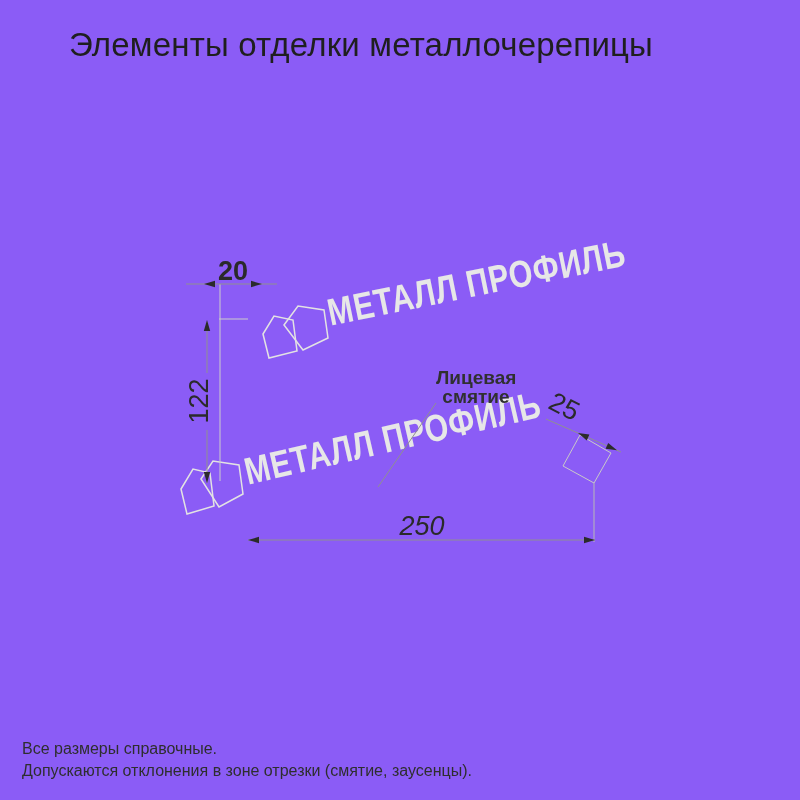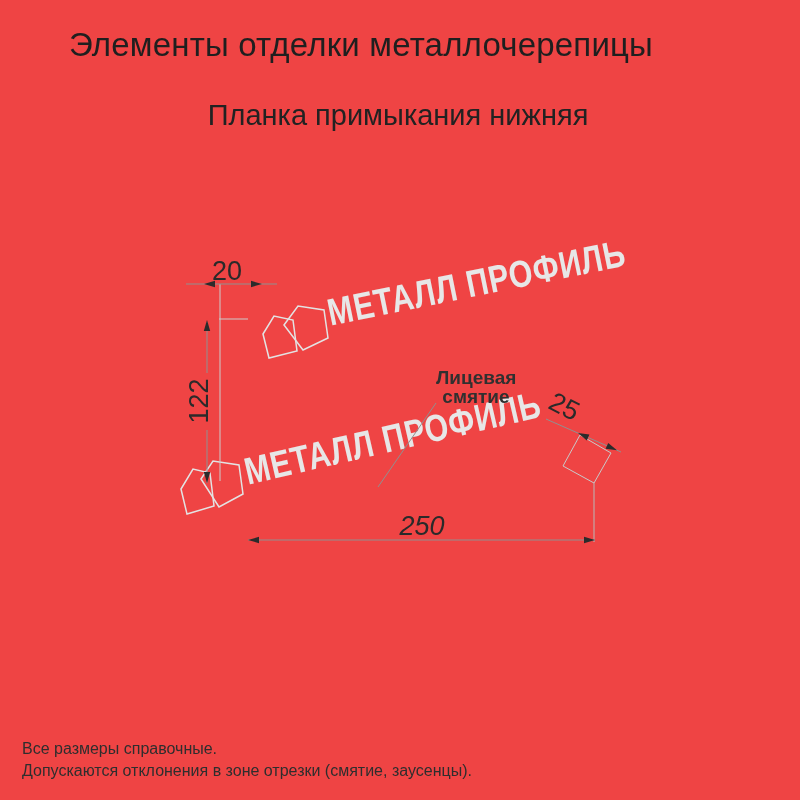--- a/index.html
+++ b/index.html
@@ -1,17 +1,17 @@
 <!DOCTYPE html>
 <html><head>
 <meta charset="utf-8">
 <style>
   html,body{margin:0;padding:0;background:#ffffff;}
   .canvas{
-    position:relative;width:800px;height:800px;background:#ef4444;overflow:hidden;
+    position:relative;width:800px;height:800px;background:#8b5cf6;overflow:hidden;
     font-family:"Liberation Sans", sans-serif;color:#262626;
   }
   .abs{position:absolute;white-space:nowrap;}
   .title{font-size:33px;letter-spacing:.2px;color:#1f1f1f;transform:translateX(-50%);}
   .subtitle{font-size:29px;color:#222;transform:translateX(-50%);}
   .dimnum{font-size:27px;color:#2a2a2a;transform:translate(-50%,-50%);}
   .dimnum.rot90{transform:translate(-50%,-50%) rotate(-90deg);}
   .dimnum.rot25{transform:translate(-50%,-50%) rotate(27deg);}
   .facelabel{
     font-size:19px;line-height:19px;color:#303030;text-align:center;
@@ -25,21 +25,20 @@
   .wm2{transform:rotate(-13deg) scaleX(0.8);}
   .footer-note{font-size:16px;color:#2e2e2e;}
   svg.layer{position:absolute;left:0;top:0;}
 </style>
 </head>
 <body>
 
 <div class="canvas">
 
   <div class="abs title" style="left:361px;top:26px;">Элементы отделки металлочерепицы</div>
-  <div class="abs subtitle" style="left:398px;top:99px;">Планка примыкания нижняя</div>
 
   <svg class="layer" width="800" height="800">
     <g>
       <polygon points="263,334 274,316 293,320 297,351 269,358" fill="none" stroke="#e3e3e3" stroke-width="1.5"></polygon>
       <polygon points="284,325 298,306 324,310 328,338 303,350" fill="none" stroke="#e3e3e3" stroke-width="1.5"></polygon>
     </g>
     <g>
       <polygon points="181,489 193,469 210,473 214,506 187,514" fill="none" stroke="#e3e3e3" stroke-width="1.5"></polygon>
       <polygon points="201,479 213,461 239,465 243,494 219,507" fill="none" stroke="#e3e3e3" stroke-width="1.5"></polygon>
     </g>
@@ -68,21 +67,21 @@
     <polygon points="248,540 259,536.8 259,543.2" fill="#2b2b2b"></polygon>
     <polygon points="595,540 584,536.8 584,543.2" fill="#2b2b2b"></polygon>
 
     <line x1="546" y1="419" x2="621" y2="452" stroke="#909090" stroke-width="1"></line>
     <polygon points="578,433 586.8,440.4 589.4,434.5" fill="#2b2b2b"></polygon>
     <polygon points="617,450.2 605.6,448.8 608.2,442.9" fill="#2b2b2b"></polygon>
 
     <line x1="378" y1="487" x2="436" y2="403" stroke="#909090" stroke-width="1"></line>
   </svg>
 
-  <div class="abs dimnum" style="left:227px;top:271px;">20</div>
+  <div class="abs dimnum" style="left:233px;top:271px;font-weight:bold;">20</div>
   <div class="abs dimnum rot90" style="left:199px;top:401px;">122</div>
   <div class="abs dimnum" style="left:422px;top:526px;font-style:italic;">250</div>
   <div class="abs dimnum rot25" style="left:564px;top:407px;">25</div>
 
   <div class="abs facelabel" style="left:436px;top:368px;font-weight:bold;">
     <div>Лицевая</div>
     <div>смятие</div>
   </div>
 
   <div class="abs footer-note" style="left:22px;top:762px;">Допускаются отклонения в зоне отрезки (смятие, заусенцы).</div>

